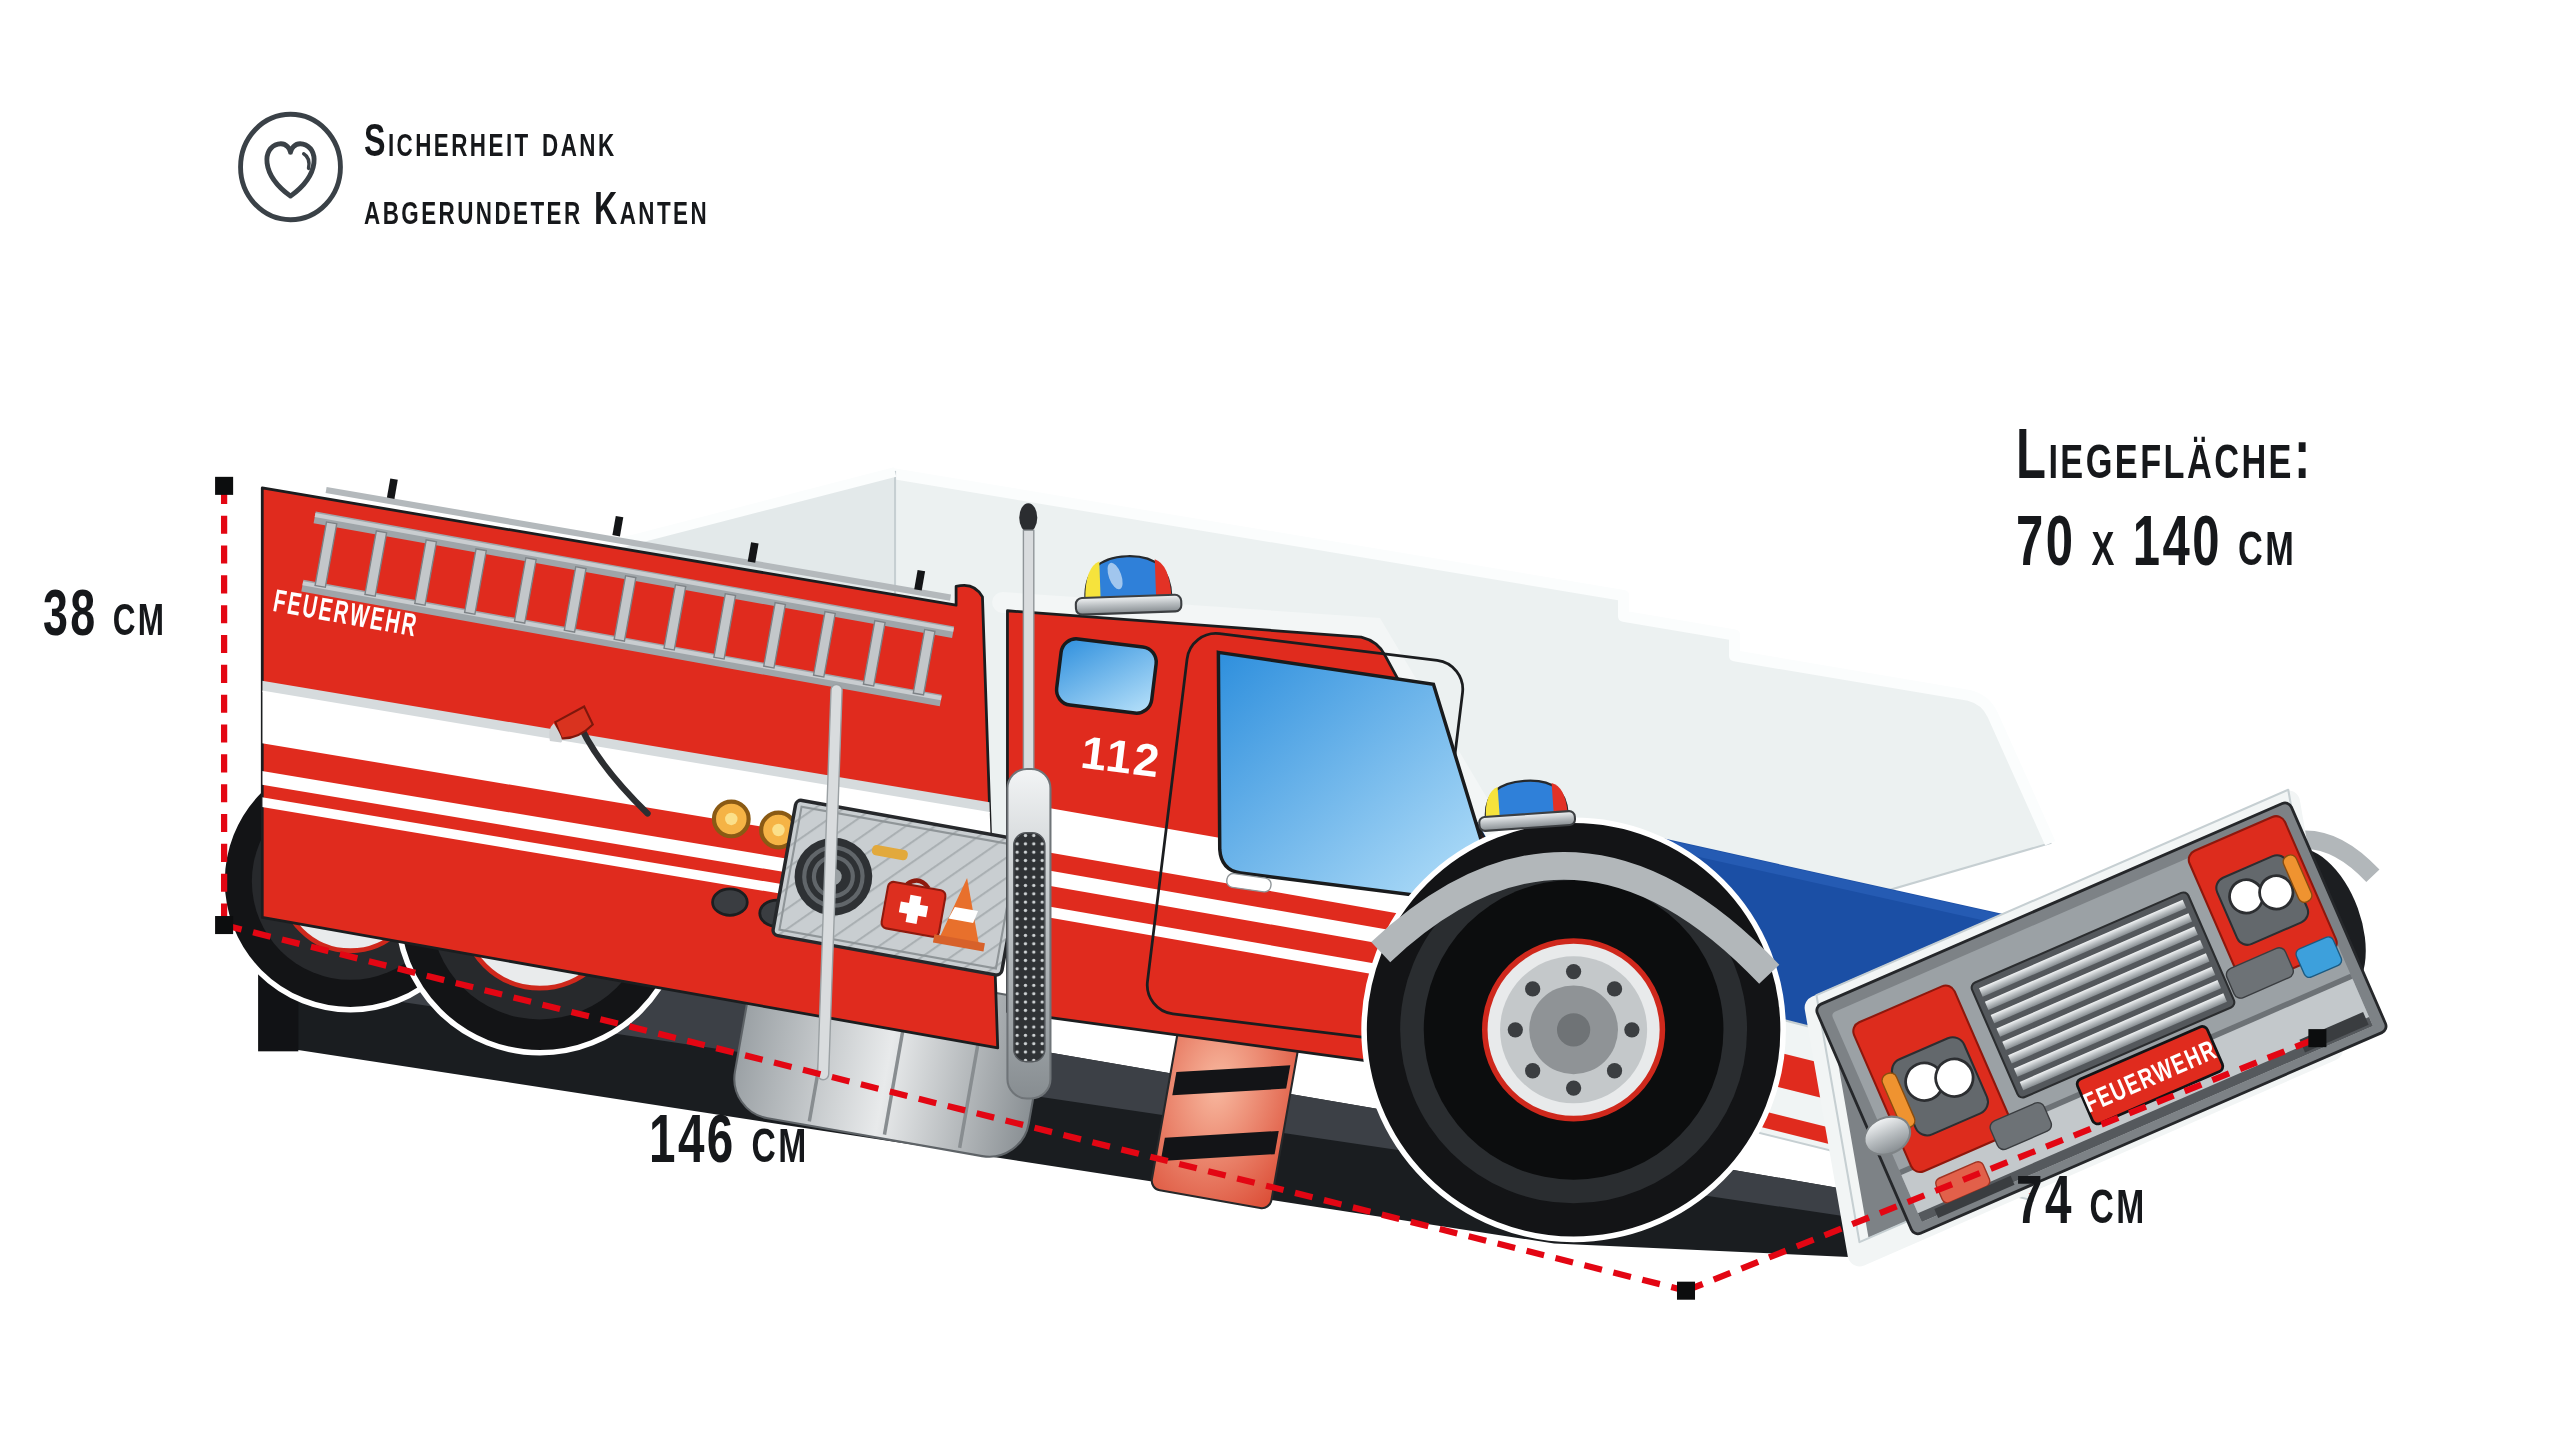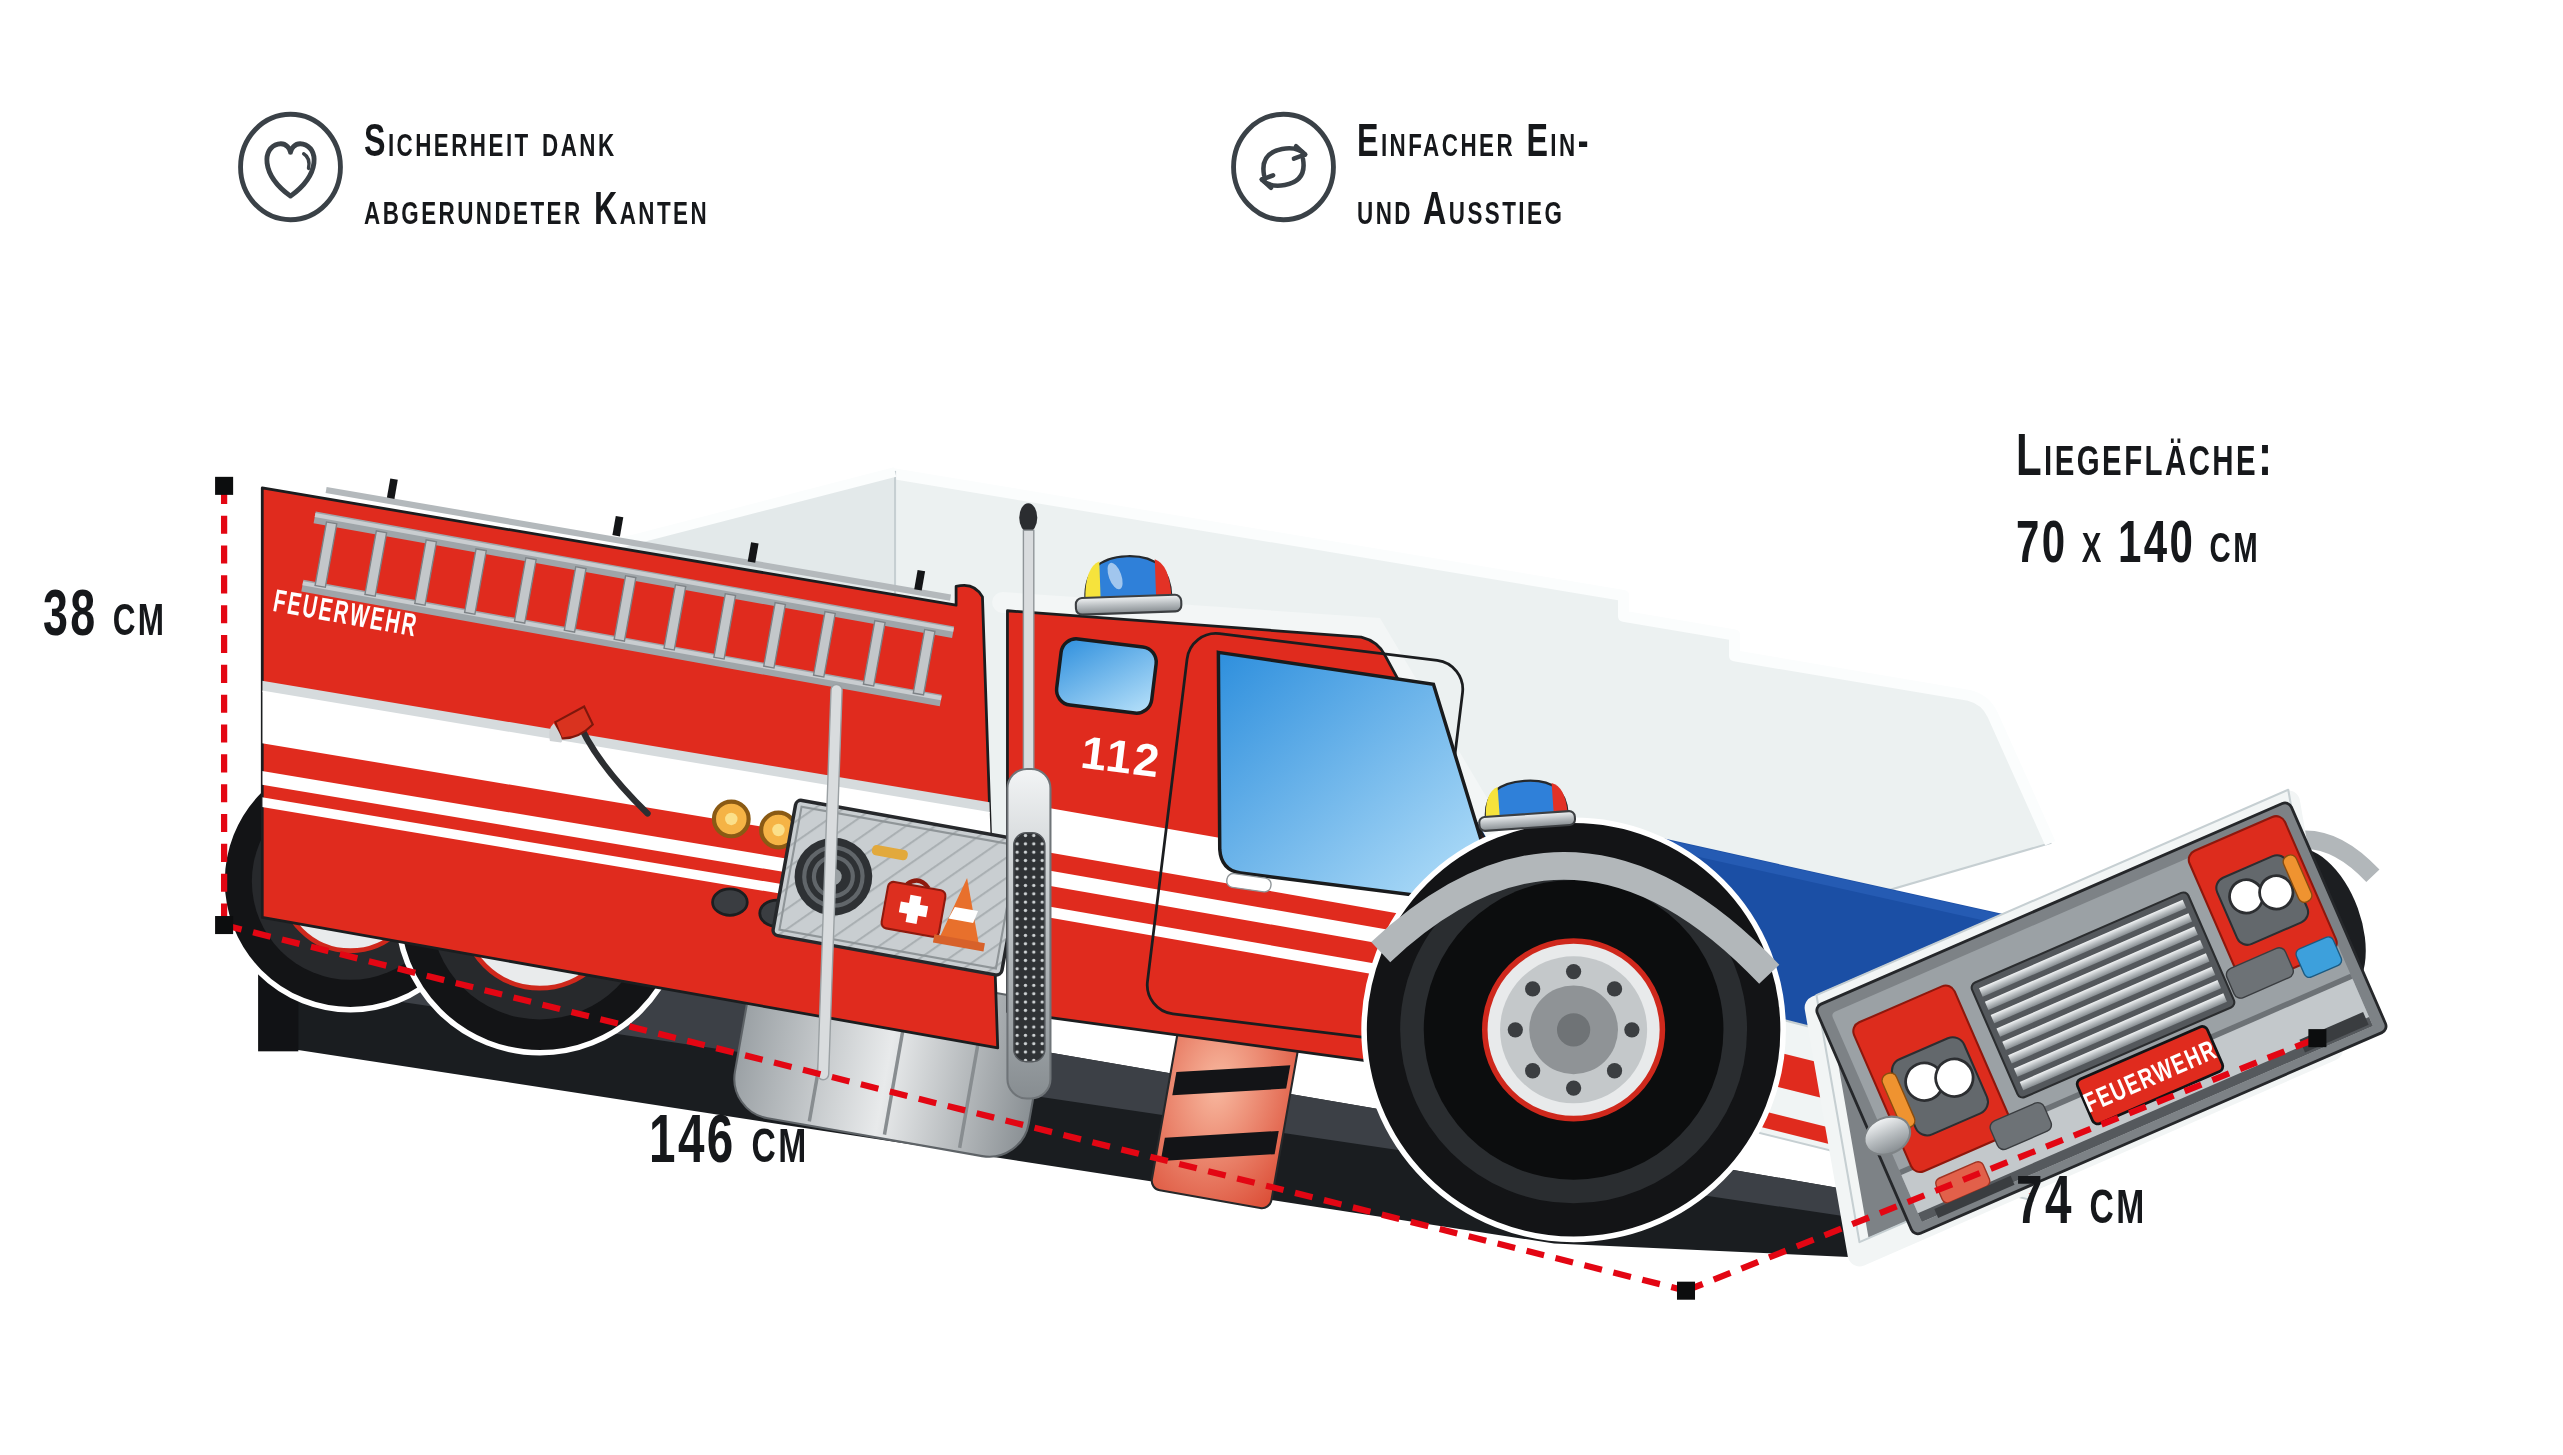--- a/index.html
+++ b/index.html
@@ -14,21 +14,21 @@
     font-weight:600;
     color:#16181b;
     letter-spacing:3.5px;
     white-space:nowrap;
   }
   .cond { transform:scaleX(.70); transform-origin:left top; }
   .feature { position:absolute; top:110px; display:flex; align-items:flex-start; }
   .feature .icon-wrap { width:111px; height:114px; flex:0 0 auto; }
   .feature .txt { margin:-4.2px 0 0 18px; font-size:46px; line-height:68px; }
   .dim-label { position:absolute; font-size:64px; }
-  .lying { position:absolute; left:2016px; top:411px; font-size:60px; line-height:87px; }
+  .lying { position:absolute; left:2016px; top:411px; font-size:70px; line-height:87px; }
   svg text.svghand {
     font-family:"Liberation Sans", sans-serif;
     font-variant:small-caps; font-weight:600; fill:#ffffff;
   }
   svg text.plainbold { font-family:"Liberation Sans", sans-serif; font-weight:bold; fill:#ffffff; }
 </style>
 </head>
 <body>
 
 <div class="stage">
@@ -41,39 +41,20 @@
         <path d="M 99,63 Q 109,69 106,84" fill="none" stroke="#3a4147" stroke-width="5" stroke-linecap="round"></path>
       </svg>
     </div>
     <div class="txt hand cond">
       <div>Sicherheit dank</div>
       <div>abgerundeter Kanten</div>
     </div>
   </div>
 
 
-  <div class="feature" style="left:1228px">
-    <div class="icon-wrap">
-      <svg width="111" height="114" viewBox="0 0 160 164">
-        <ellipse cx="80" cy="82" rx="72" ry="76" fill="none" stroke="#3a4147" stroke-width="7"></ellipse>
-        <g fill="none" stroke="#3a4147" stroke-width="6.5" stroke-linecap="round">
-          <path d="M 52,94 Q 46,62 78,56 Q 100,52 111,64"></path>
-          <path d="M 108,70 Q 114,102 82,108 Q 60,112 49,100"></path>
-          <path d="M 111,64 L 98,52"></path>
-            <path d="M 111,64 L 95,70"></path>
-          <path d="M 49,100 L 62,112"></path>
-            <path d="M 49,100 L 65,94"></path>
-        </g>
-      </svg>
-    </div>
-    <div class="txt hand cond">
-      <div>Einfacher Ein-</div>
-      <div>und Ausstieg</div>
-    </div>
-  </div>
 
 
 
   <svg width="2563" height="1456" viewBox="0 0 3694 2098" style="position:absolute;left:0;top:0">
     <defs>
       <linearGradient id="winG" x1="0" y1="0" x2="1" y2="1">
         <stop offset="0" stop-color="#2e8fdd"></stop>
           <stop offset="1" stop-color="#b9e2fa"></stop>
       </linearGradient>
       <linearGradient id="silverH" x1="0" y1="0" x2="0" y2="1">

